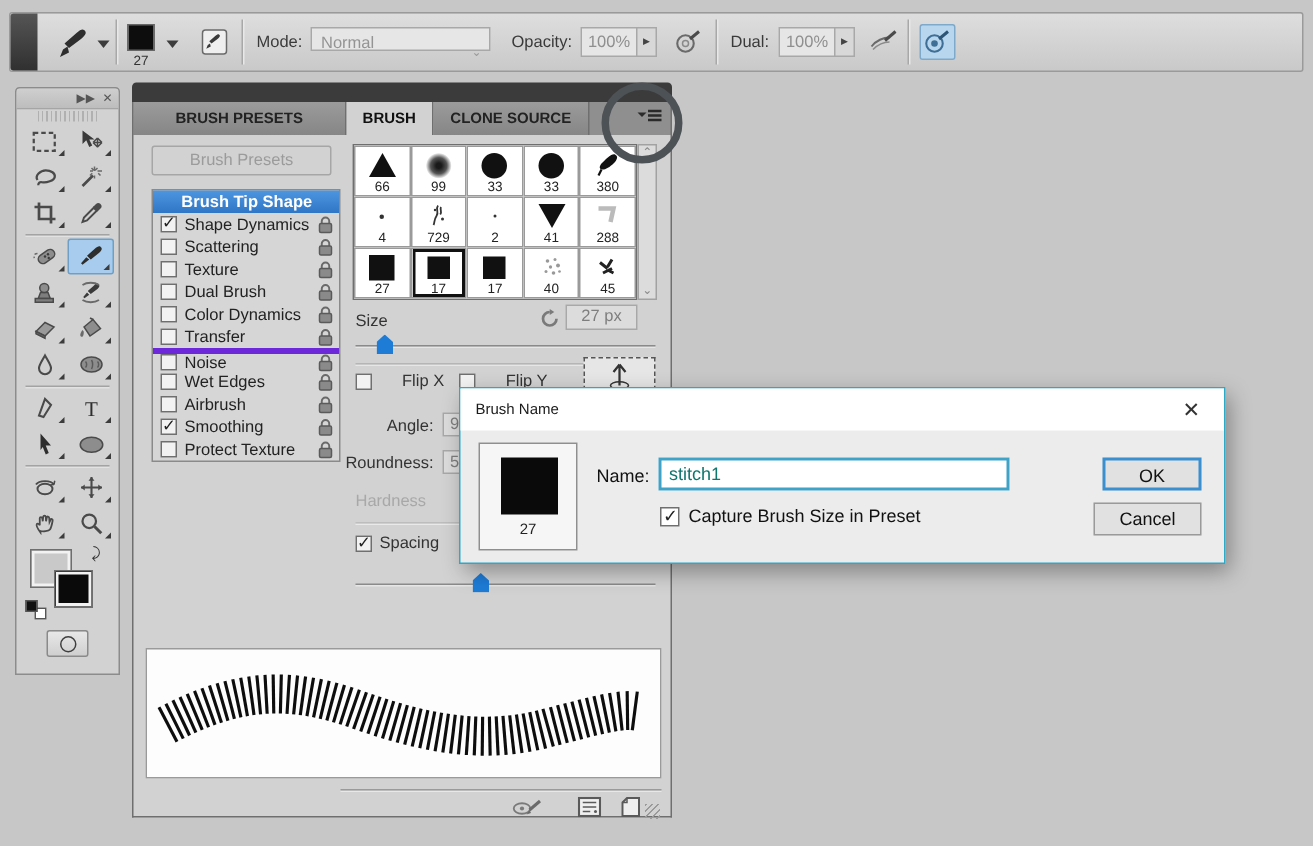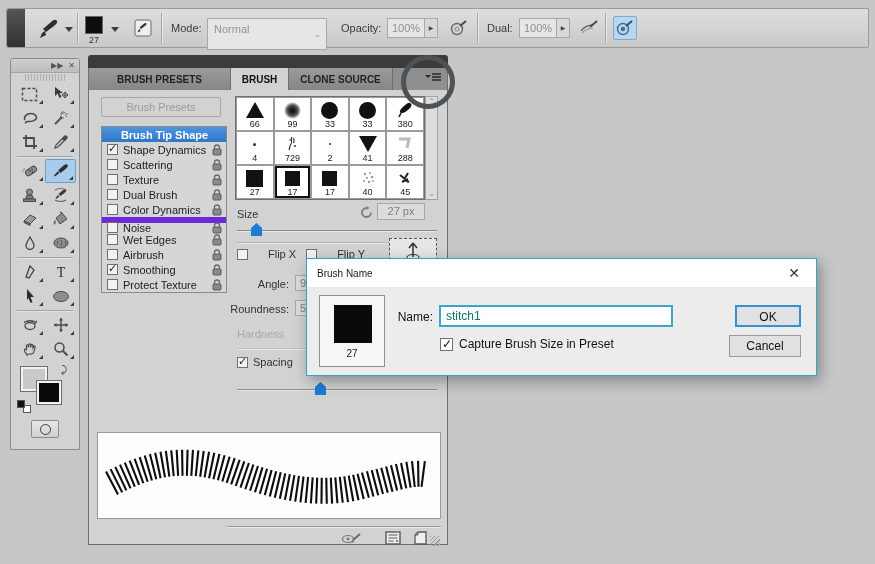--- a/index.html
+++ b/index.html
@@ -13,21 +13,21 @@
   #ob-handle { left:0; top:0; width:18px; height:38px; background:linear-gradient(#555,#303030); border-radius:2px 0 0 2px; }
   .ob-sep { top:4px; width:1px; height:30px; background:#a8a8a8; box-shadow:1px 0 0 #e8e8e8; }
   .ob-label { top:13px; font-size:11px; color:#3a3a3a; }
   .ob-field { top:9px; height:20px; background:#e6e6e6; border:1px solid #a8a8a8; color:#8f8f8f;
     font-size:11px; text-align:center; line-height:18px; }
   .ob-spin { top:9px; width:14px; height:20px; background:#d8d8d8; border:1px solid #a8a8a8; font-size:6px;
     color:#444; text-align:center; line-height:18px; cursor:pointer; }
   .dd-arrow { width:0; height:0; border-left:4px solid transparent; border-right:4px solid transparent; border-top:5px solid #3c3c3c; }
   #ob-brushpreview { left:78px; top:7px; width:18px; height:18px; background:#0d0d0d; border:1px solid #666; }
   #ob-brushsize { left:72px; top:26px; width:30px; text-align:center; font-size:9px; color:#333; }
-  #ob-mode-combo { left:200px; top:9px; width:120px; height:32px; background:#e6e6e6; border:1px solid #a8a8a8; }
+  #ob-mode-combo { left:200px; top:9px; width:120px; height:16px; background:#e6e6e6; border:1px solid #a8a8a8; }
   #ob-mode-combo span { font-size:11px; color:#949494; line-height:18px; padding-left:6px; display:inline-block; }
   #ob-mode-combo .chev { position:absolute; right:5px; top:7px; color:#9a9a9a; font-size:8px; }
   .ob-iconbtn { width:24px; height:24px; top:7px; display:flex; align-items:center; justify-content:center; cursor:pointer; }
   #ob-target { background:#b8d7ee; border:1px solid #7fa9cb; border-radius:2px; }
 
   
   #toolbox { left:10px; top:58px; width:70px; height:392px; background:#d2d2d2; border:1px solid #8c8c8c; border-radius:3px 3px 0 0; }
   #tb-header { height:14px; background:linear-gradient(#cfcfcf,#bdbdbd); border-bottom:1px solid #a5a5a5;
     display:flex; justify-content:flex-end; align-items:center; gap:5px; padding-right:4px; border-radius:3px 3px 0 0; }
   #tb-header span { font-size:8px; color:#555; line-height:8px; cursor:pointer; }
@@ -64,21 +64,21 @@
     border:1px solid #6f6f6f; border-top:none; }
 
   #btn-brush-presets { left:12px; top:7px; width:120px; height:20px; background:#d2d2d2; border:1px solid #a6a6a6;
     color:#9b9b9b; font-size:11px; text-align:center; line-height:18px; border-radius:2px; }
 
   #settings-list { left:12px; top:36px; width:126px; background:#d6d6d6; border:1px solid #8a8a8a; }
   .set-row { height:15px; display:flex; align-items:center; padding:0 4px 0 5px; position:relative; cursor:pointer; }
   .set-row.hdr { background:linear-gradient(#4e95e0,#2f77c6); justify-content:center; }
   .set-row.hdr span { color:#fff; font-weight:bold; font-size:11px; }
   .set-row .lbl { font-size:11px; color:#222; margin-left:5px; flex:1; }
-  .set-row.sep { border-top:6px solid #6d28d9; }
+  .set-row.sep { border-top:4px solid #6d28d9; }
   .cb { width:11px; height:11px; background:#f2f2f2; border:1px solid #6f6f6f; position:relative; flex:none; }
   .cb.on::after { content:"✓"; position:absolute; left:0px; top:-3px; font-size:11px; color:#222; }
 
   #brush-grid { left:146px; top:6px; width:190px; height:104px; display:grid;
     grid-template-columns:repeat(5,1fr); grid-template-rows:repeat(3,1fr);
     background:#fff; border:1px solid #6f6f6f; }
   .bcell { border:1px solid #9a9a9a; display:flex; flex-direction:column; align-items:center; justify-content:flex-end;
     background:#fff; cursor:pointer; position:relative; }
   .bcell .shape { position:absolute; top:2px; left:0; right:0; height:20px; display:flex; align-items:center; justify-content:center; }
   .bcell .num { font-size:9px; color:#222; line-height:11px; }
@@ -445,20 +445,28 @@
           <span class="cb"></span>
           <span class="lbl">Dual Brush</span>
           <svg width="10" height="12" viewBox="0 0 10 12">
             <path d="M2.5 5V3.5a2.5 2.5 0 0 1 5 0V5" fill="none" stroke="#6a6a6a" stroke-width="1.3"></path>
             <rect x="1" y="5" width="8" height="6" rx="1" fill="#8a8a8a" stroke="#5a5a5a"></rect>
           </svg>
         </div>
       <div class="set-row">
           <span class="cb"></span>
           <span class="lbl">Color Dynamics</span>
+          <svg width="10" height="12" viewBox="0 0 10 12">
+            <path d="M2.5 5V3.5a2.5 2.5 0 0 1 5 0V5" fill="none" stroke="#6a6a6a" stroke-width="1.3"></path>
+            <rect x="1" y="5" width="8" height="6" rx="1" fill="#8a8a8a" stroke="#5a5a5a"></rect>
+          </svg>
+        </div>
+      <div class="set-row">
+          <span class="cb"></span>
+          <span class="lbl">Transfer</span>
           <svg width="10" height="12" viewBox="0 0 10 12">
             <path d="M2.5 5V3.5a2.5 2.5 0 0 1 5 0V5" fill="none" stroke="#6a6a6a" stroke-width="1.3"></path>
             <rect x="1" y="5" width="8" height="6" rx="1" fill="#8a8a8a" stroke="#5a5a5a"></rect>
           </svg>
         </div>
       <div class="set-row sep">
           <span class="cb"></span>
           <span class="lbl">Noise</span>
           <svg width="10" height="12" viewBox="0 0 10 12">
             <path d="M2.5 5V3.5a2.5 2.5 0 0 1 5 0V5" fill="none" stroke="#6a6a6a" stroke-width="1.3"></path>

